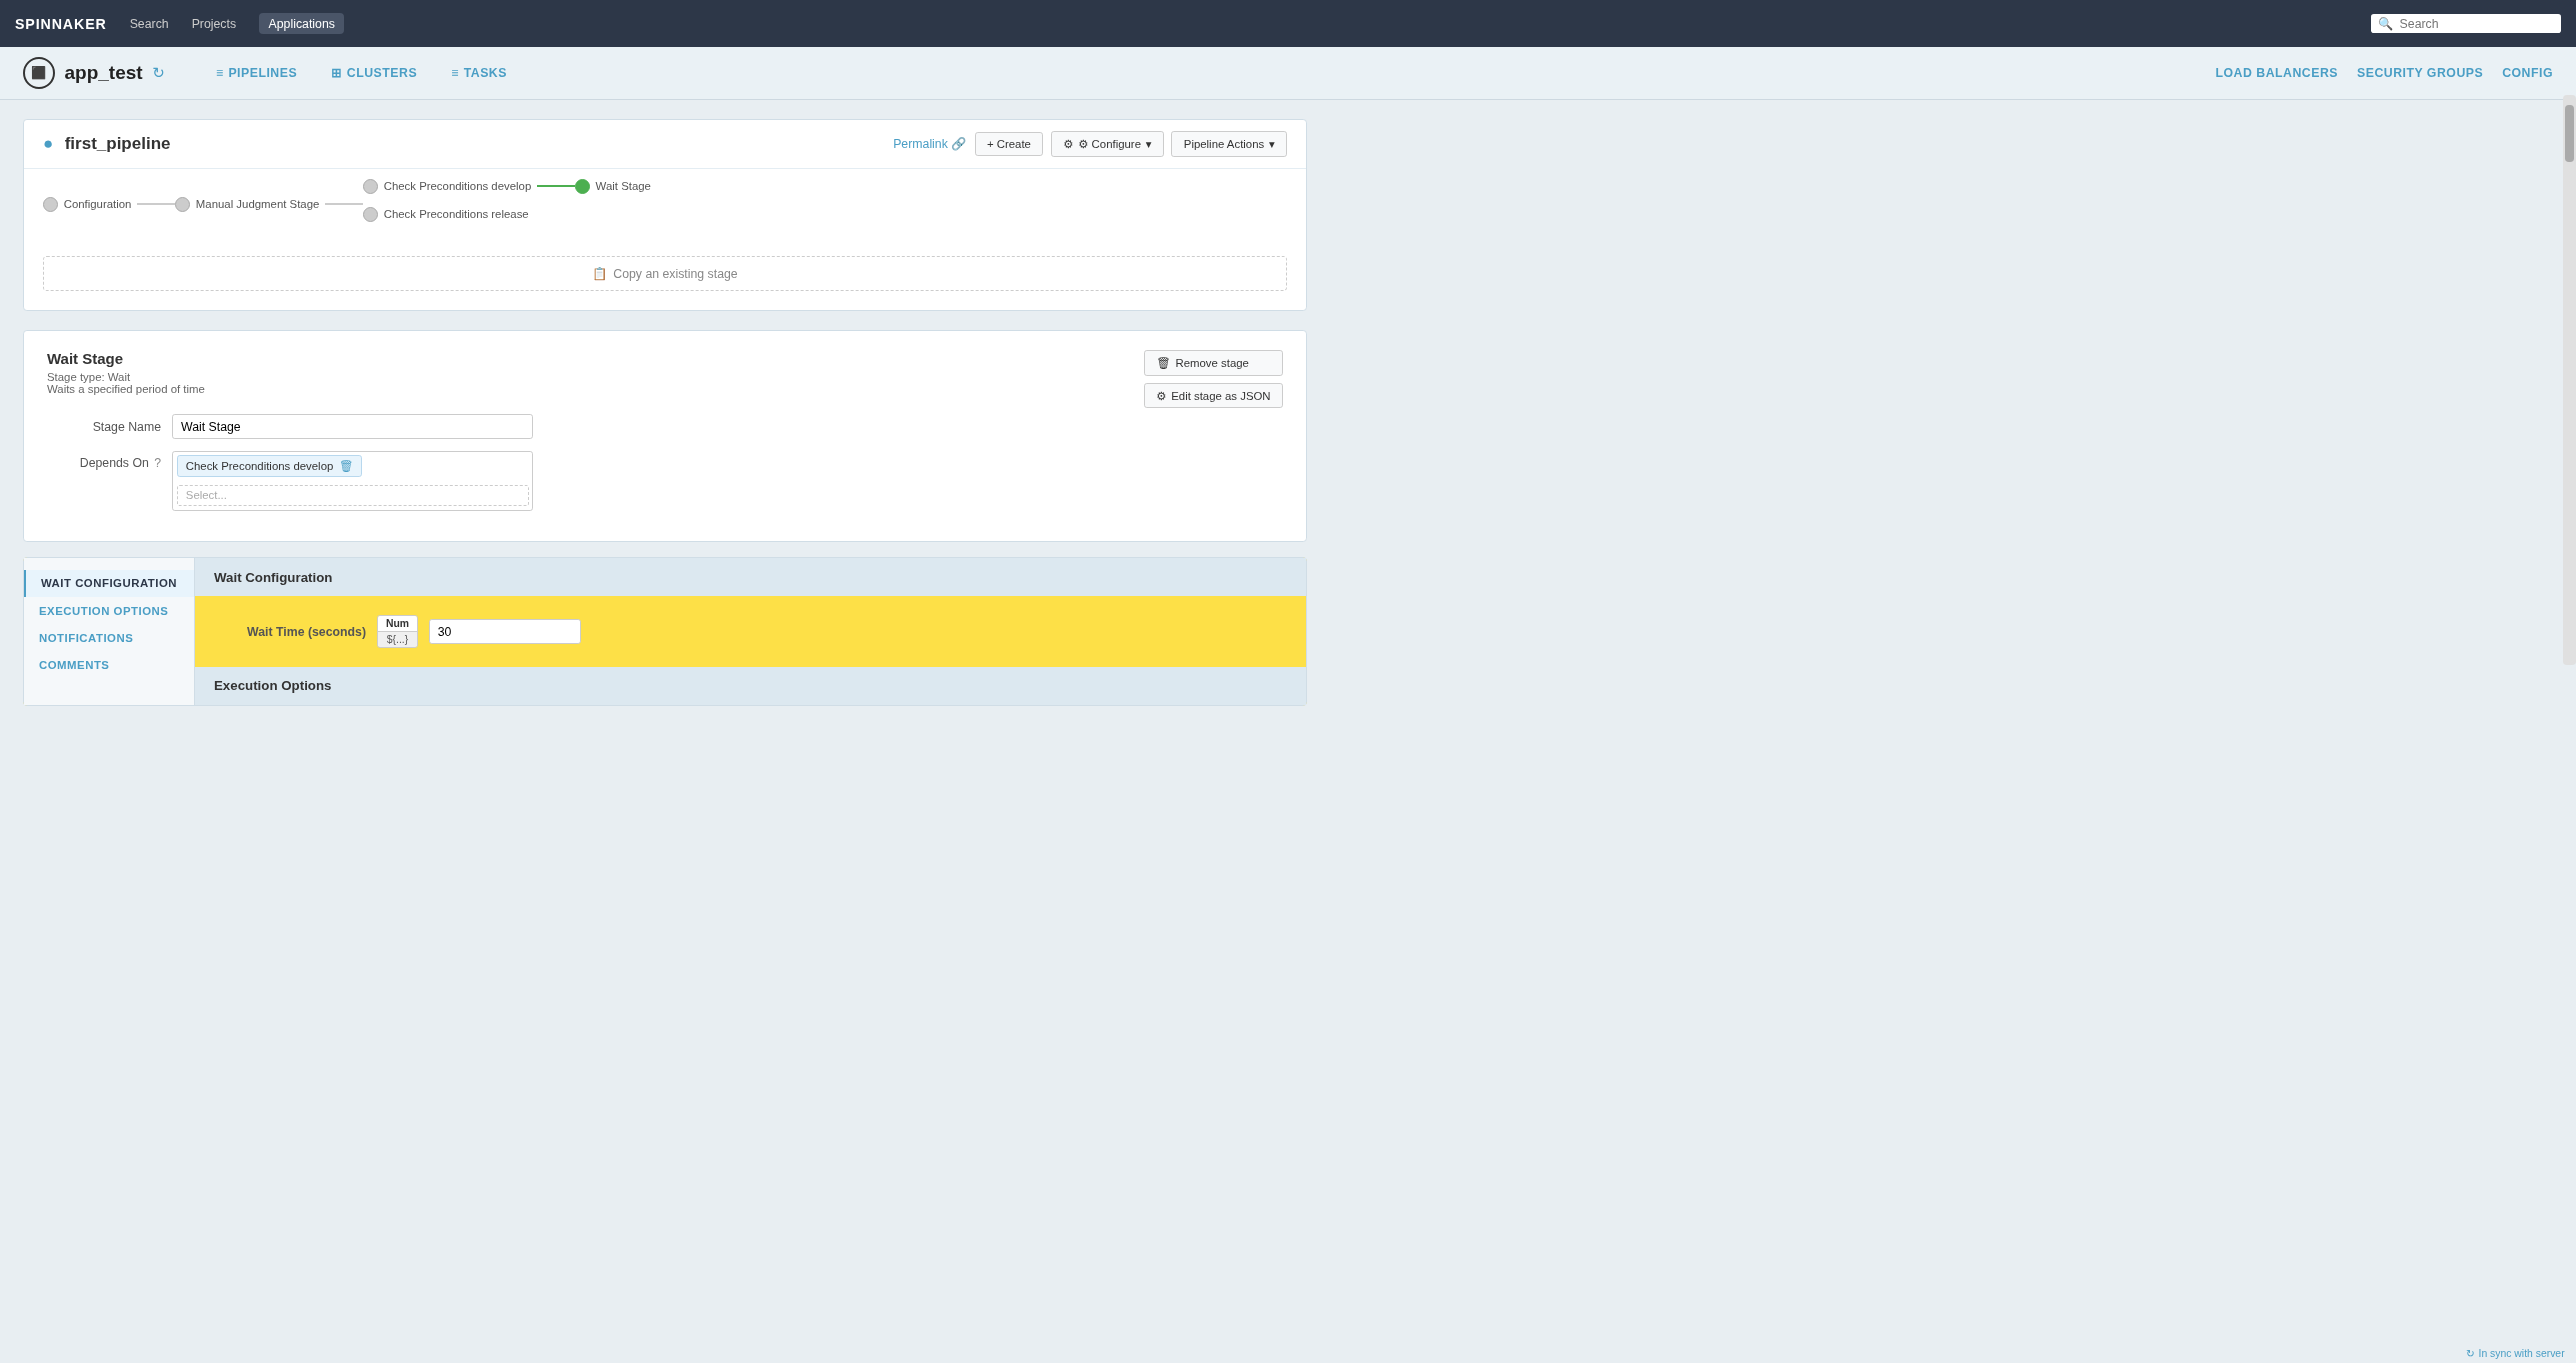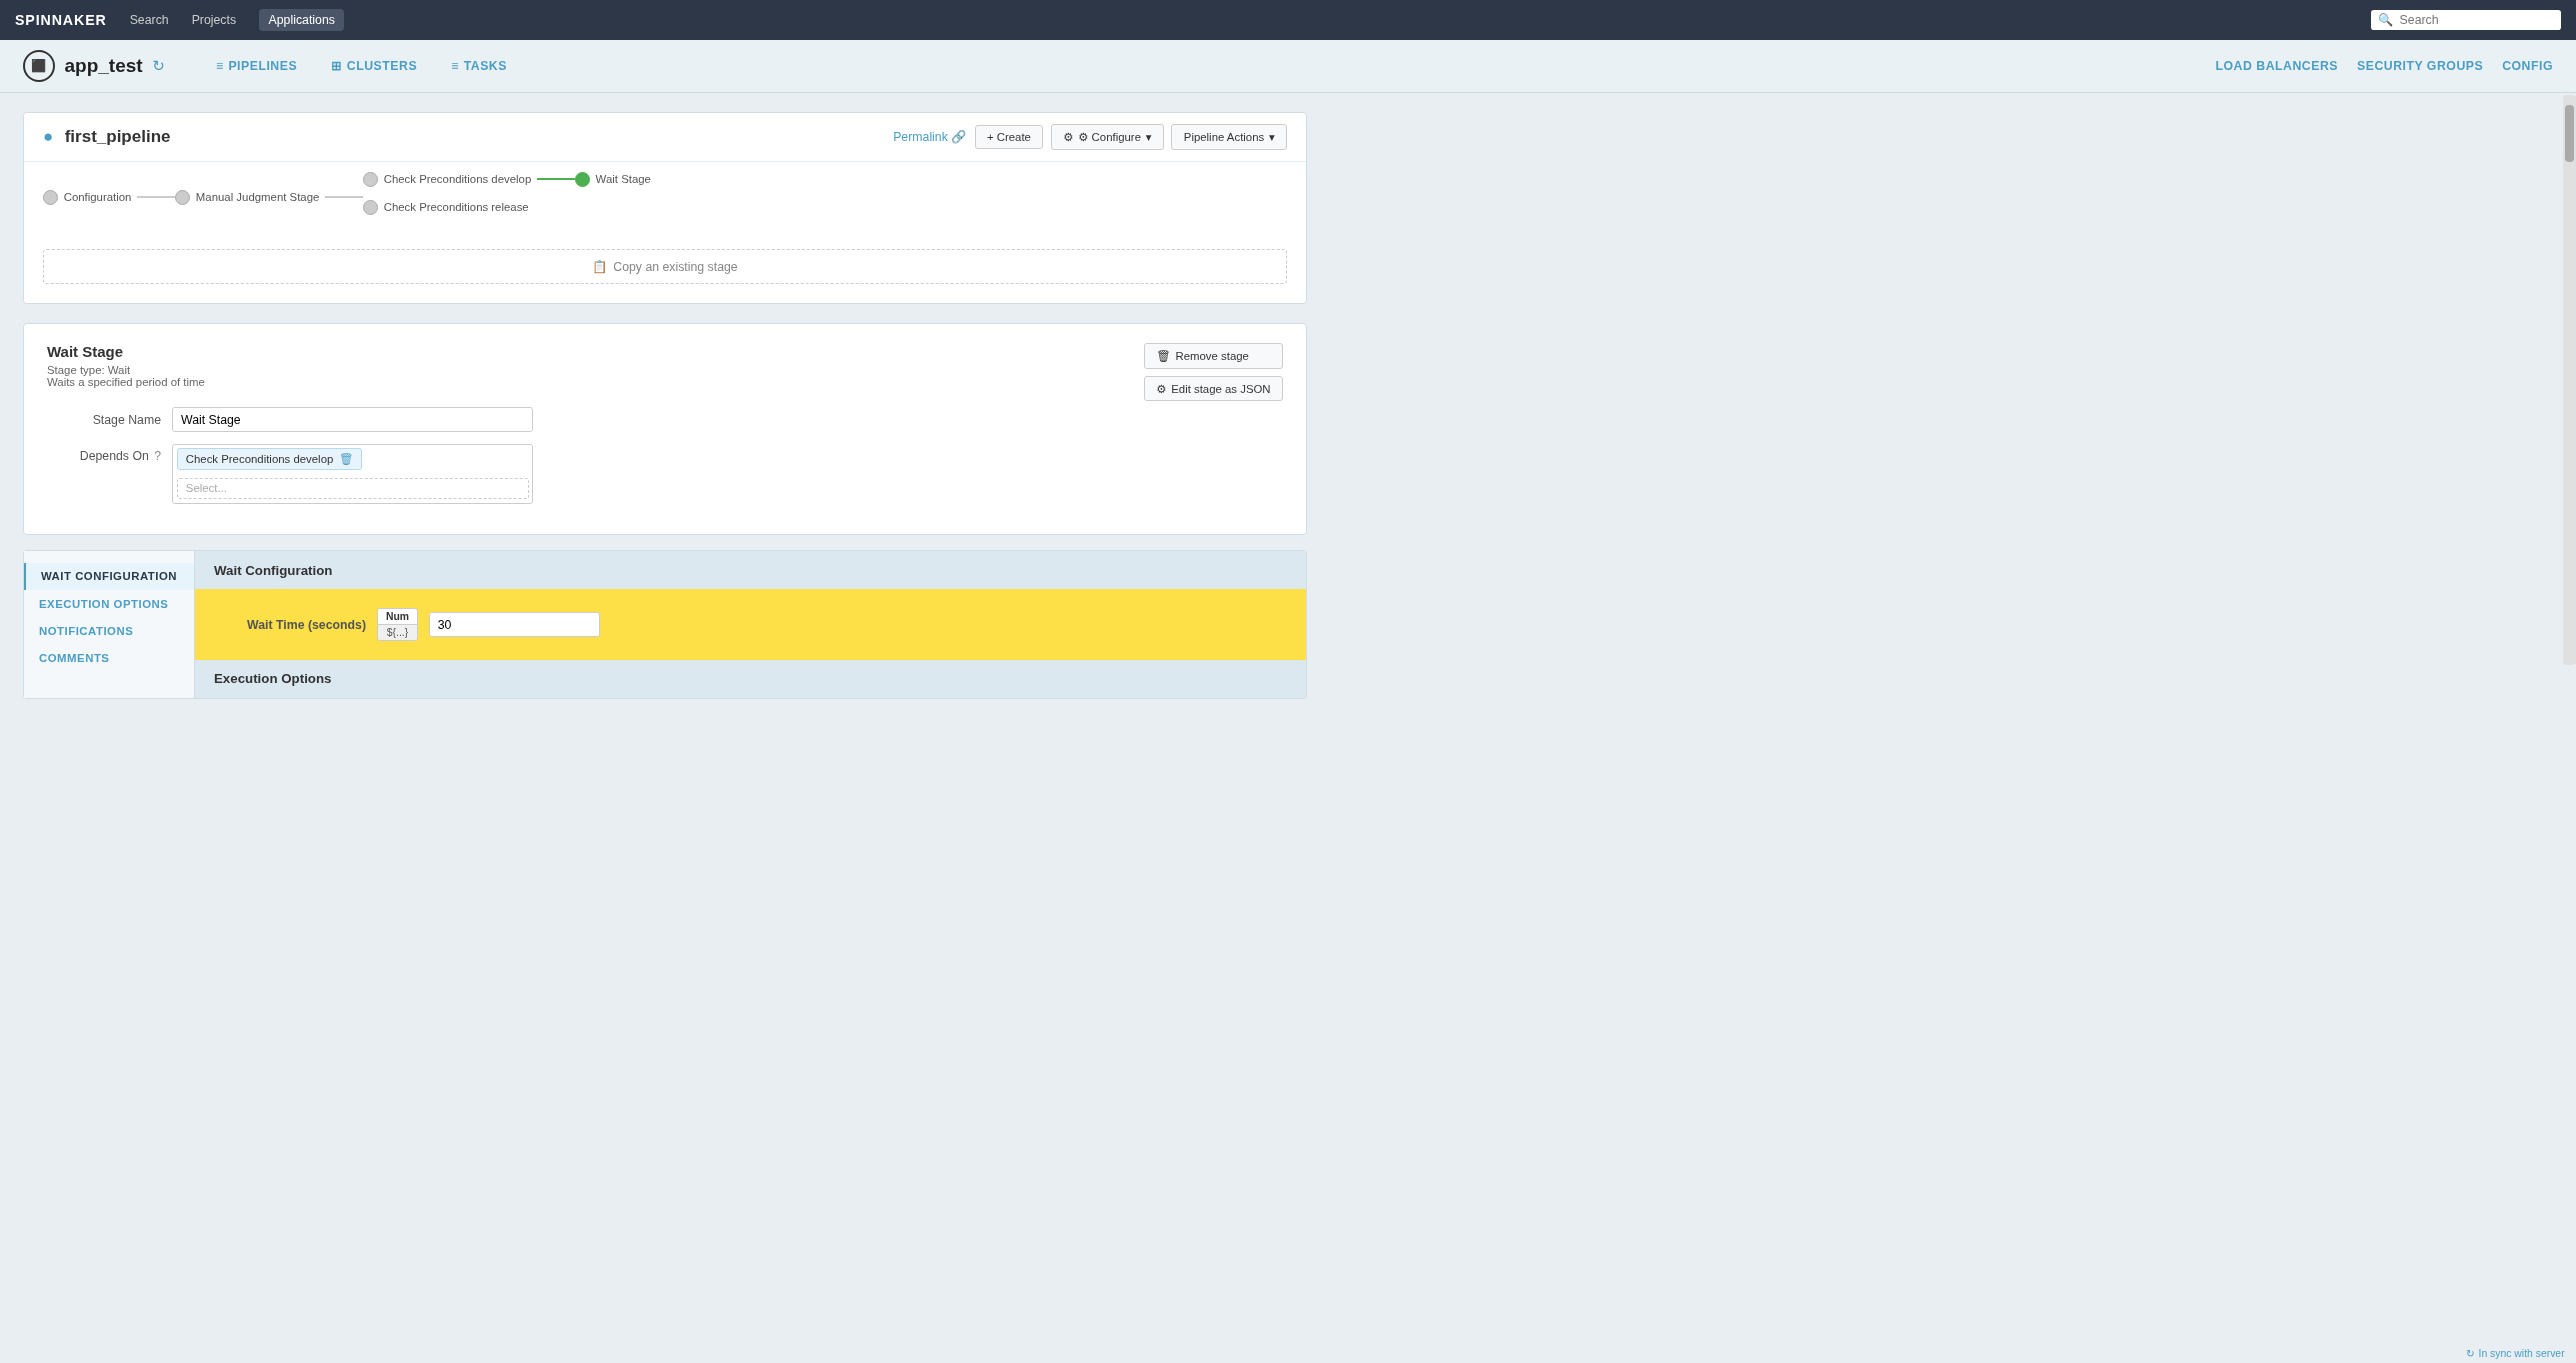--- a/index.html
+++ b/index.html
@@ -3,21 +3,21 @@
   <meta charset="utf-8">
   <style>
     * { box-sizing: border-box; margin: 0; padding: 0; }
     body { font-family: 'Arial', sans-serif; font-size: 12.3px; background: #e8eef2; color: #333; }
 
     
     .top-nav {
       background: #2d3748;
       display: flex;
       align-items: center;
-      height: 40px;
+      height: 47px;
       padding: 0 15px;
       gap: 23px;
     }
     .top-nav .brand {
       color: #fff;
       font-weight: bold;
       font-size: 14.2px;
       letter-spacing: 0.9px;
     }
     .top-nav .nav-link {
@@ -362,21 +362,21 @@
       padding: 1.9px 7.6px;
       background: #f0f0f0;
       cursor: pointer;
       text-align: center;
       border-bottom: 0.9px solid #ccc;
       color: #555;
     }
     .num-toggle div:last-child { border-bottom: none; }
     .num-toggle div.active { background: #fff; color: #333; font-weight: bold; }
     .wait-input {
-      width: 171px;
+      width: 152px;
       border: 0.9px solid #ccc;
       border-radius: 2.8px;
       padding: 4.7px 7.6px;
       font-size: 12.3px;
       outline: none;
     }
     .execution-section-header {
       background: #dce8f0;
       padding: 11.4px 19px;
       font-size: 13.3px;

